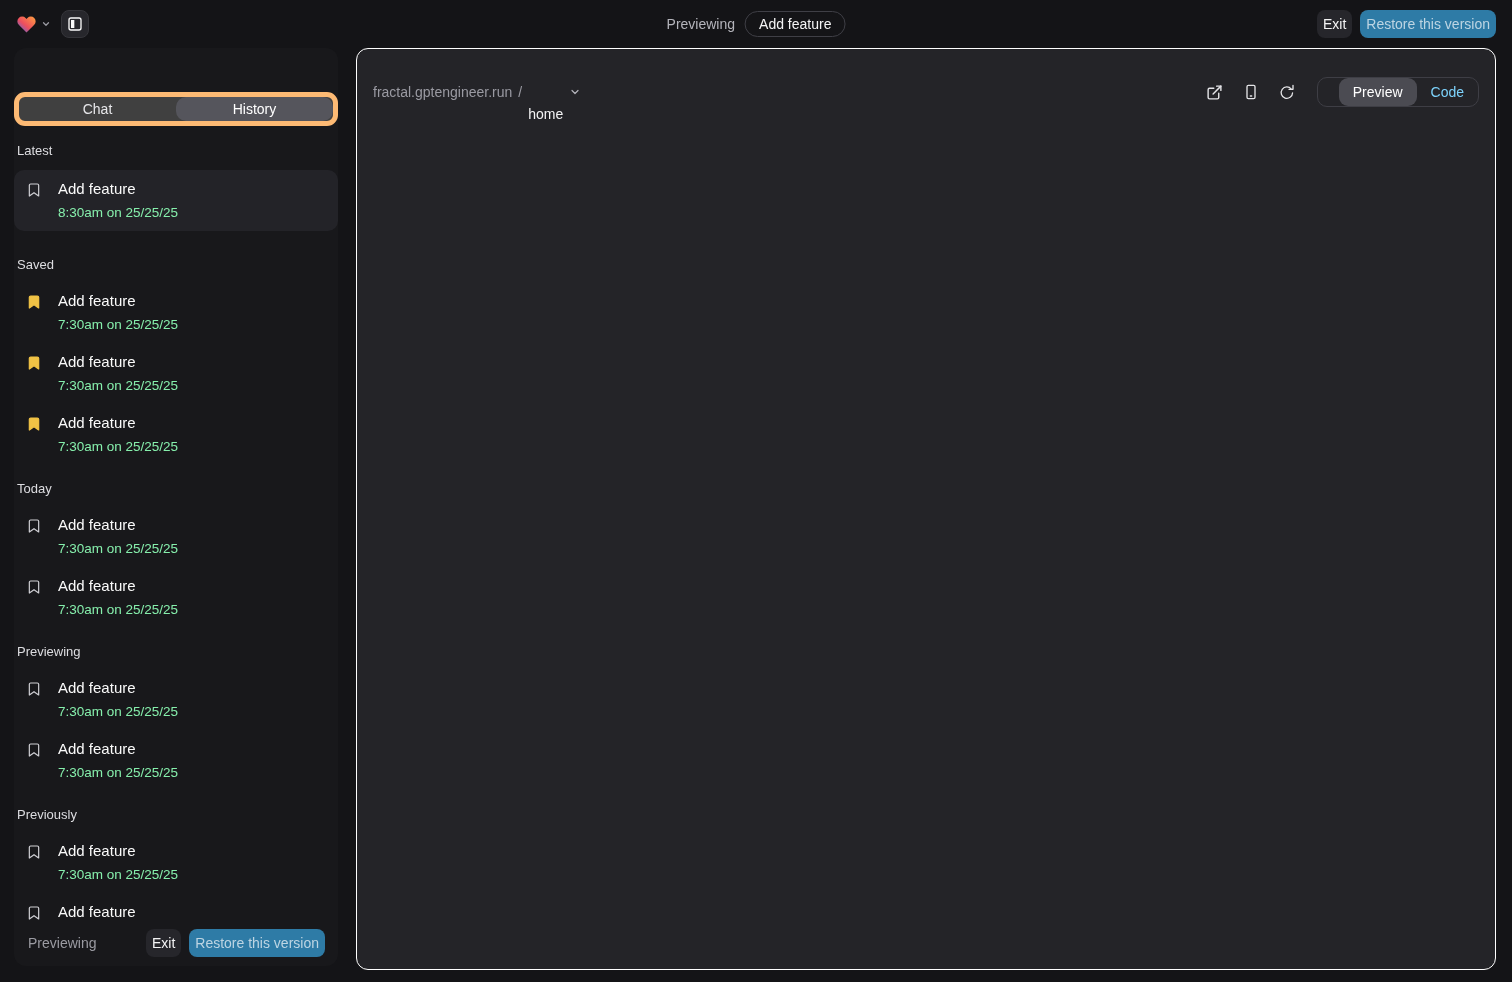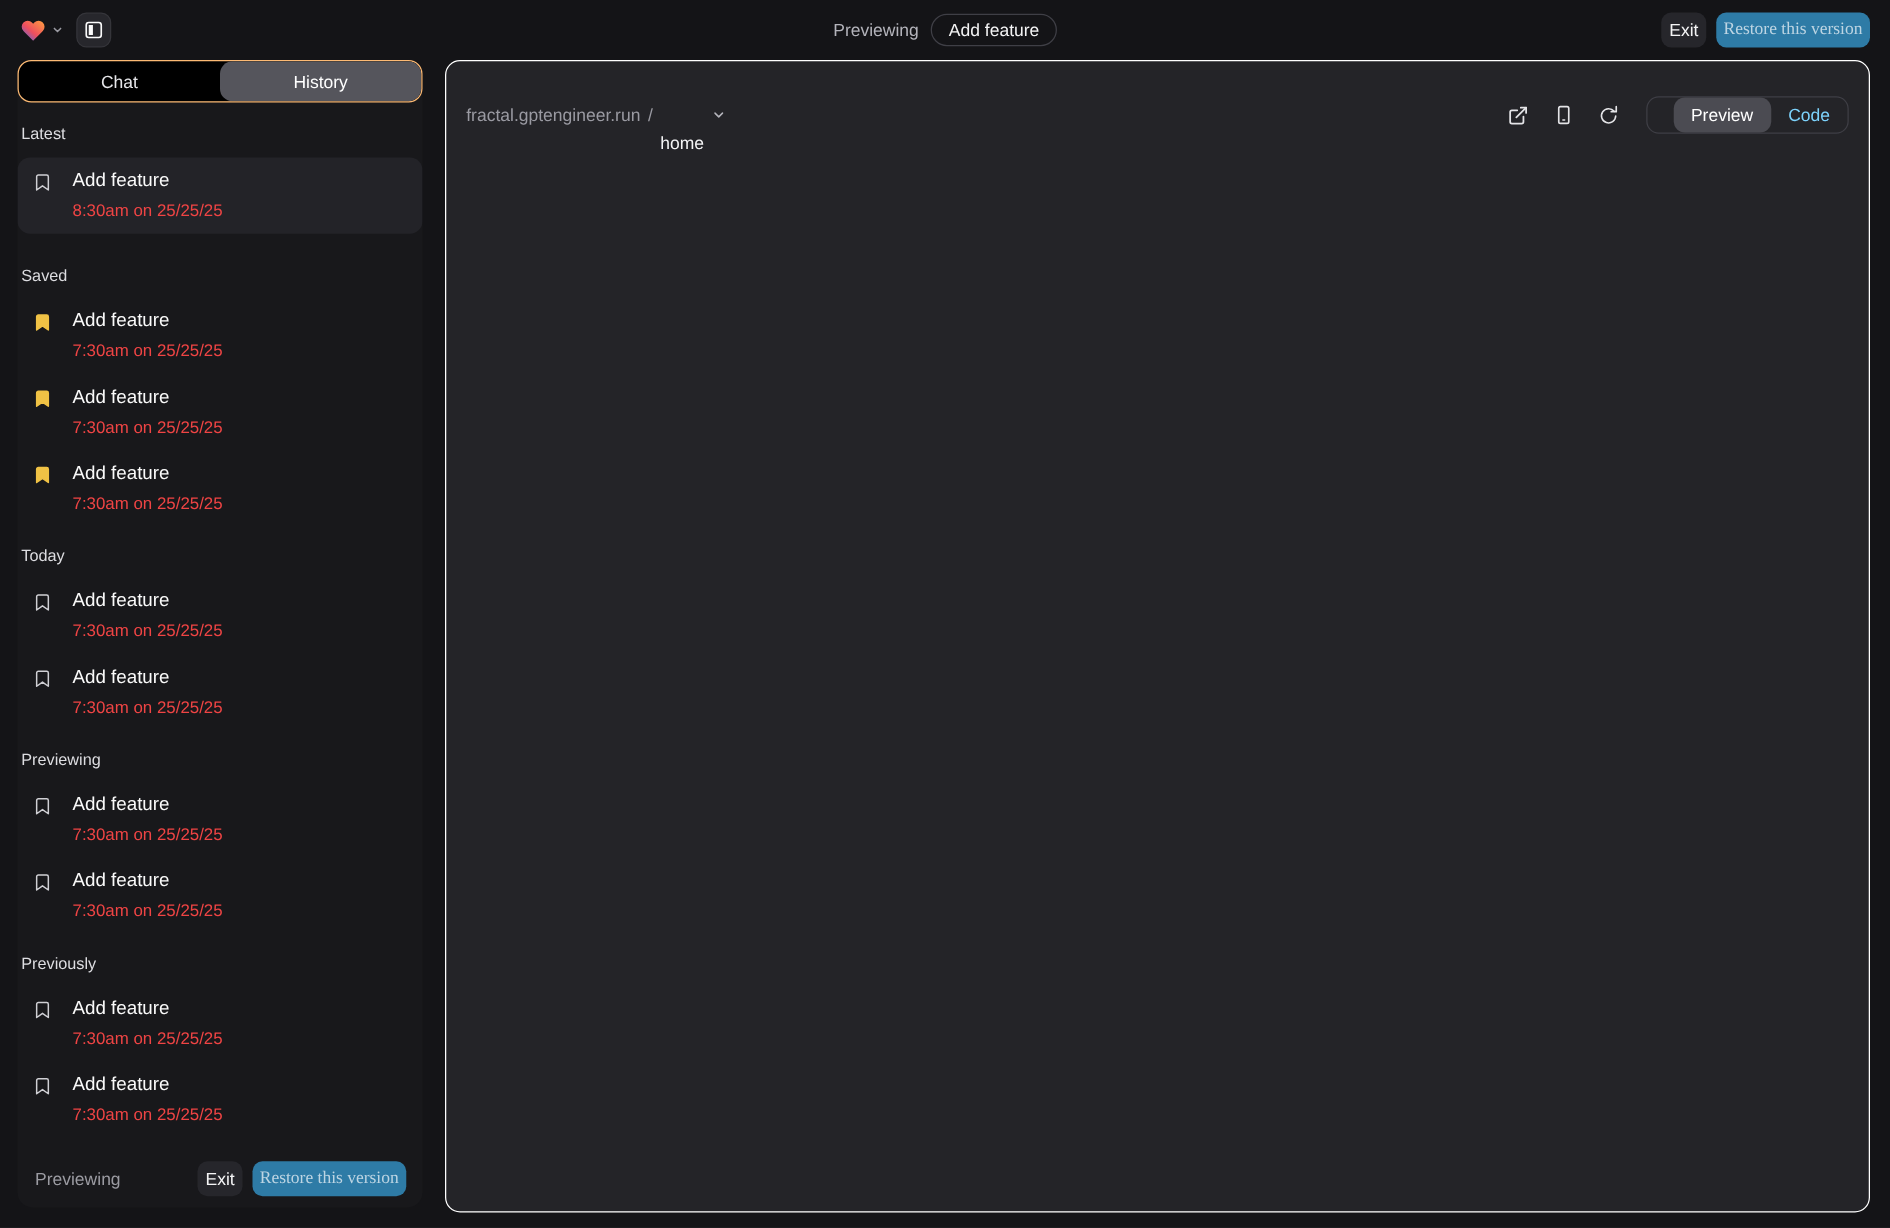--- a/index.html
+++ b/index.html
@@ -20,37 +20,37 @@
   .icon-square{width:28px;height:28px;border-radius:8px;background:#27272c;border:1px solid #35353a;
     display:flex;align-items:center;justify-content:center;cursor:pointer;}
   .tb-center{position:absolute; left:50%; top:0; height:48px; transform:translateX(-50%);
     display:flex; align-items:center; gap:10px;}
   .tb-center .label{color:#b4b4bb; font-size:14px;}
   .badge{border:1px solid #3f3f46; border-radius:999px; padding:4px 13px; font-size:14px;
     color:#f4f4f5; font-weight:500;}
   .tb-right{margin-left:auto; display:flex; align-items:center; gap:8px;}
   .btn{border:none; cursor:pointer; font-family:inherit; font-size:14px; line-height:1;
     padding:7px 6px; border-radius:8px; background:#26262b; color:#f4f4f5;}
-  .btn.restore{background:var(--accent); color:var(--accent-text);font-family:Liberation Serif, serif;}
+  .btn.restore{background:var(--accent); color:var(--accent-text);}
   
   .sidebar{position:absolute; left:14px; top:48px; width:324px; bottom:16px;
     display:flex; flex-direction:column; background:#18181b; border-radius:12px;}
-  .tabs{flex:none; height:34px; background:#000000; border:1px solid #fdba74;
-    border-radius:11px; display:flex; overflow:hidden;}
+  .tabs{flex:none; height:34px; background:#404040; border:5px solid #fdba74;
+    border-radius:11px; display:flex; overflow:hidden;margin-top:44px;}
   .tab{flex:1; display:flex; align-items:center; justify-content:center; font-size:14px;
     color:#e6e6e9; cursor:pointer;}
   .tab.active{background:#55555c; border-radius:10px; color:#ffffff;}
   .history-list{flex:1; overflow:hidden; padding-bottom:4px;}
   .section-title{margin:26px 3px 0; font-size:13px; color:#dddde1;}
   .section-title:first-child{margin-top:17px;}
   .hist-item{display:flex; align-items:flex-start; gap:16px; margin-top:20px; padding:0 12px; cursor:pointer;}
   .hist-item.highlighted{background:#232328; border-radius:10px; padding:10px 12px; margin-top:12px;}
   .bm{flex:none; margin-top:2px; display:flex;}
   .hi-title{font-size:15px; font-weight:500; color:#fafafa; line-height:18px;}
-  .hi-time{font-size:13.5px; color:#ef4444; margin-top:7px; line-height:16px;}
+  .hi-time{font-size:13.5px; color:#86efac; margin-top:7px; line-height:16px;}
   .sidebar-footer{flex:none; height:46px; display:flex; align-items:center; padding:0 13px 0 14px;}
   .sidebar-footer .status{color:#9b9ba2; font-size:14px;}
   .ft-buttons{margin-left:auto; display:flex; gap:8px;}
   
   .preview-panel{position:absolute; left:356px; right:16px; top:48px; bottom:12px;
     background:var(--panel-bg); border:1px solid #ffffff; border-radius:12px;
     display:flex; flex-direction:column; overflow:hidden;}
   .preview-header{flex:none; display:flex; align-items:center; padding:13px 16px 12px;}
   .url-bar{display:flex; align-items:center; gap:6px; font-size:14px; color:#9a9aa2; cursor:pointer;}
   .url-bar .url-path{color:#f4f4f5; font-weight:500;margin-top:44px;}

